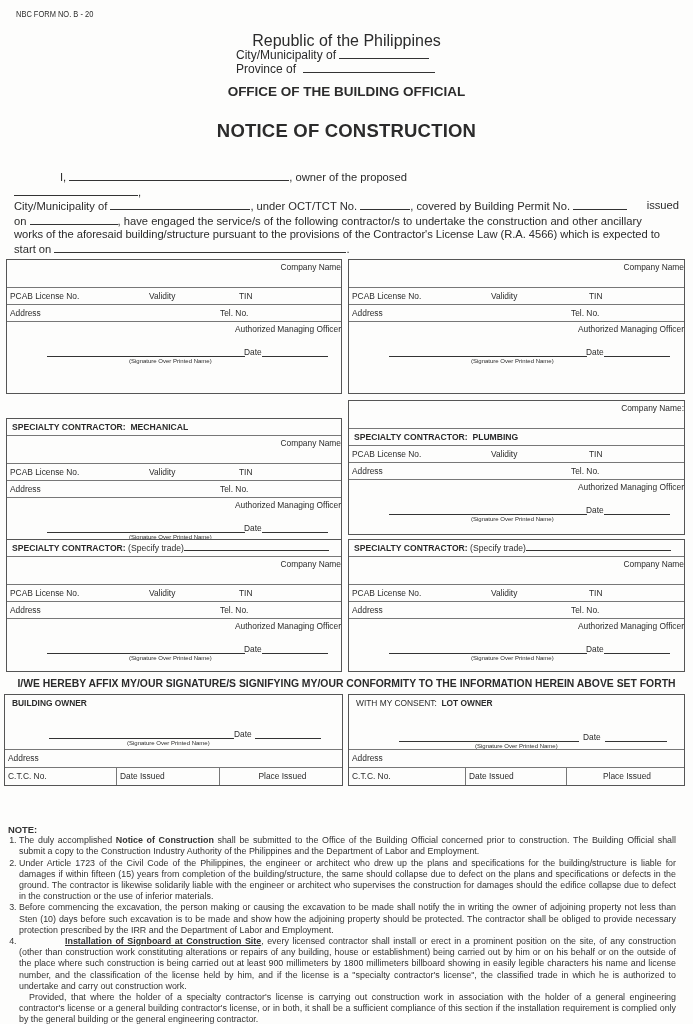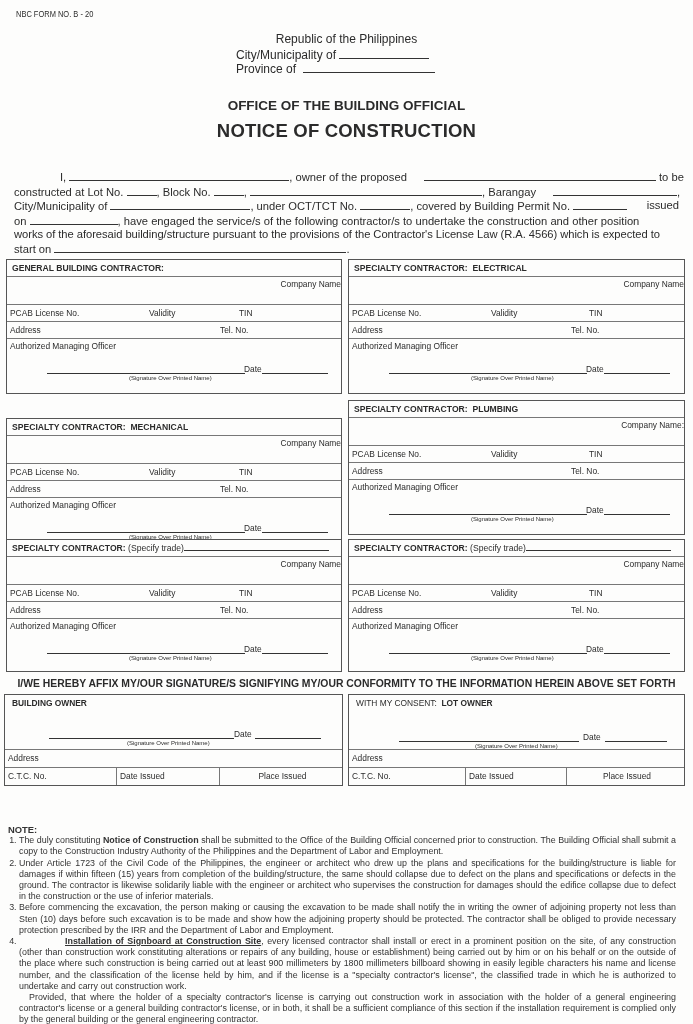--- a/index.html
+++ b/index.html
@@ -2,31 +2,31 @@
 <html><head>
 <meta charset="utf-8">
 <style>
   html, body { margin: 0; padding: 0; background: #fdfdfc; }
   body {
     width: 693px; height: 1024px; position: relative; overflow: hidden;
     font-family: "Liberation Sans", sans-serif; color: #2b2b2b;
   }
   .abs { position: absolute; }
   .form-no { left: 16px; top: 9px; font-size: 8.5px; transform: scaleX(0.88); transform-origin: left; }
-  .hdr { left: 0; width: 693px; text-align: center; font-size: 12px; }
+  .hdr { left: 0; width: 693px; text-align: center; font-size: 16px; }
   .hdr-line { display: inline-block; border-bottom: 1px solid #333; height: 11px; vertical-align: baseline; }
-  .office { top: 98px; left: 0; width: 693px; text-align: center; font-weight: bold; font-size: 13.5px; }
+  .office { top: 84px; left: 0; width: 693px; text-align: center; font-weight: bold; font-size: 13.5px; }
   .title { top: 120px; left: 0; width: 693px; text-align: center; font-weight: bold; font-size: 18.5px; letter-spacing: 0.2px; }
   .para { left: 14px; top: 170px; width: 665px; font-size: 11.2px; line-height: 13.6px; text-align: justify; }
   .para .ln { display: inline-block; border-bottom: 1px solid #333; height: 10px; }
   .para .row { display: flex; justify-content: space-between; white-space: nowrap; gap: 17px; }
 
   .box { position: absolute; border: 1px solid #555; box-sizing: border-box; background: transparent; font-size: 8.4px; }
   .box .cell { border-bottom: 1px solid #777; position: relative; box-sizing: border-box; padding-left: 3px; }
-  .box .cell:last-child { border-bottom: none; }
+  .box .cell:last-child { border-bottom: none; text-align: right; }
   .box .head { font-weight: bold; height: 17px; line-height: 17px; padding-left: 5px; font-size: 8.6px; }
   .box .head .normal { font-weight: normal; }
   .box .head .trade-line { display: inline-block; border-bottom: 1px solid #333; width: 145px; height: 9px; }
   .box .company { height: 28px; padding-top: 2px; text-align: right; }
   .box .pcab { height: 17px; line-height: 17px; }
   .box .addr { height: 17px; line-height: 17px; }
   .box .officer { height: 48px; padding-top: 2px; }
   .lbl { position: absolute; }
   .sig-line { position: absolute; border-bottom: 1px solid #333; height: 0; }
   .sig-cap { position: absolute; font-size: 6px; }
@@ -63,60 +63,56 @@
 <div class="abs" style="top:61px; left:236px; font-size:12px;">
   <span>Province of</span>
   <span class="hdr-line" style="width:132px; margin-left:4px;"></span>
 </div>
 <div class="abs office">OFFICE OF THE BUILDING OFFICIAL</div>
 <div class="abs title">NOTICE OF CONSTRUCTION</div>
 
 <div class="abs para">
   <div class="row">
     <span style="padding-left:46px;"><span>I,</span> <span class="ln" style="width:220px;"></span><span>, owner of the proposed</span></span>
-    <span><span class="ln" style="width:232px;"></span> <span>to be</span></span>
-  </div>
-  <div class="row">
-    <span><span>constructed at Lot No.</span> <span class="ln" style="width:30px;"></span><span>, Block No.</span> <span class="ln" style="width:30px;"></span><span>,</span> <span class="ln" style="width:232px;"></span><span>, Barangay</span></span>
+  </div>
+  <div class="row">
     <span><span class="ln" style="width:124px;"></span><span>,</span></span>
   </div>
   <div class="row">
     <span><span>City/Municipality of</span> <span class="ln" style="width:140px;"></span><span>, under OCT/TCT No.</span> <span class="ln" style="width:50px;"></span><span>, covered by Building Permit No.</span> <span class="ln" style="width:54px;"></span></span>
     <span>issued</span>
   </div>
   <div class="row">
-    <span><span>on</span> <span class="ln" style="width:88px;"></span><span>, have engaged the service/s of the following contractor/s to undertake the construction and other position</span></span>
+    <span><span>on</span> <span class="ln" style="width:88px;"></span><span>, have engaged the service/s of the following contractor/s to undertake the construction and other ancillary</span></span>
   </div>
   <div style="white-space:nowrap; letter-spacing:-0.05px;">works of the aforesaid building/structure pursuant to the provisions of the Contractor's License Law (R.A. 4566) which is expected to</div>
   <div><span>start on</span> <span class="ln" style="width:292px;"></span><span>.</span></div>
 </div>
 
 <div id="contractors">
     <div class="box" style="left: 6px; top: 259px; width: 336px; height: 135px;">
-      <div class="cell head"><span>GENERAL BUILDING CONTRACTOR:</span>&nbsp; <span></span></div>
       <div class="cell company"><span>Company Name</span></div>
       <div class="cell pcab">
         <span>PCAB License No.</span>
         <span class="lbl" style="left:142px;">Validity</span>
         <span class="lbl" style="left:232px;">TIN</span>
       </div>
       <div class="cell addr">
         <span>Address</span>
         <span class="lbl" style="left:213px;">Tel. No.</span>
       </div>
       <div class="cell officer">
         <span>Authorized Managing Officer</span>
         <div class="sig-line" style="left:40px; width:198px; top:34px;"></div>
         <div class="date-lbl" style="left:237px; top:25px;">Date</div>
         <div class="date-line" style="left:255px; width:66px; top:34px;"></div>
         <div class="sig-cap" style="left:122px; top:36px;">(Signature Over Printed Name)</div>
       </div>
     </div>
     <div class="box" style="left: 348px; top: 259px; width: 337px; height: 135px;">
-      <div class="cell head"><span>SPECIALTY CONTRACTOR:</span>&nbsp; <span>ELECTRICAL</span></div>
       <div class="cell company"><span>Company Name</span></div>
       <div class="cell pcab">
         <span>PCAB License No.</span>
         <span class="lbl" style="left:142px;">Validity</span>
         <span class="lbl" style="left:240px;">TIN</span>
       </div>
       <div class="cell addr">
         <span>Address</span>
         <span class="lbl" style="left:222px;">Tel. No.</span>
       </div>
@@ -142,22 +138,22 @@
       </div>
       <div class="cell officer">
         <span>Authorized Managing Officer</span>
         <div class="sig-line" style="left:40px; width:198px; top:34px;"></div>
         <div class="date-lbl" style="left:237px; top:25px;">Date</div>
         <div class="date-line" style="left:255px; width:66px; top:34px;"></div>
         <div class="sig-cap" style="left:122px; top:36px;">(Signature Over Printed Name)</div>
       </div>
     </div>
     <div class="box" style="left: 348px; top: 400px; width: 337px; height: 135px;">
+      <div class="cell company"><span>Company Name:</span></div>
       <div class="cell head"><span>SPECIALTY CONTRACTOR:</span>&nbsp; <span>PLUMBING</span></div>
-      <div class="cell company"><span>Company Name:</span></div>
       <div class="cell pcab">
         <span>PCAB License No.</span>
         <span class="lbl" style="left:142px;">Validity</span>
         <span class="lbl" style="left:240px;">TIN</span>
       </div>
       <div class="cell addr">
         <span>Address</span>
         <span class="lbl" style="left:222px;">Tel. No.</span>
       </div>
       <div class="cell officer">
@@ -240,19 +236,19 @@
   <div class="ctc">
     <div style="width:117px;">C.T.C. No.</div>
     <div style="width:101px;">Date Issued</div>
     <div style="flex:1;">Place Issued</div>
   </div>
 </div>
 
 <div class="abs notes">
   <div class="nt">NOTE:</div>
   <ol>
-    <li><span>The duly constituting </span><span class="b">Notice of Construction</span><span> shall be submitted to the Office of the Building Official concerned prior to construction.  The Building Official shall submit a copy to the Construction Industry Authority of the Philippines and the Department of Labor and Employment.</span></li>
+    <li><span>The duly accomplished </span><span class="b">Notice of Construction</span><span> shall be submitted to the Office of the Building Official concerned prior to construction.  The Building Official shall submit a copy to the Construction Industry Authority of the Philippines and the Department of Labor and Employment.</span></li>
     <li>Under Article 1723 of the Civil Code of the Philippines, the engineer or architect who drew up the plans and specifications for the building/structure is liable for damages if within fifteen (15) years from completion of the building/structure, the same should collapse due to defect on the plans and specifications or defects in the ground. The contractor is likewise solidarily liable with the engineer or architect who supervises the construction for damages should the edifice collapse due to defect in the construction or the use of inferior materials.</li>
     <li>Before commencing the excavation, the person making or causing the excavation to be made shall notify the in writing the owner of adjoining property not less than Sten (10) days before such excavation is to be made and show how the adjoining property should be protected.  The contractor shall be obliged to provide necessary protection prescribed by the IRR and the Department of Labor and Employment.</li>
     <li><span class="u">Installation of Signboard at Construction Site</span><span>, every licensed contractor shall install or erect in a prominent position on the site, of any construction (other than construction work constituting alterations or repairs of any building, house or establishment) being carried out by him or on his behalf or on the outside of the place where such construction is being carried out at least 900 millimeters by 1800 millimeters billboard showing in easily legible characters his name and license number, and the classification of the license held by him, and if the license is a "specialty contractor's license", the classified trade in which he is authorized to undertake and carry out construction work.</span>
       <span class="prov">Provided, that where the holder of a specialty contractor's license is carrying out construction work in association with the holder of a general engineering contractor's license or a general building contractor's license, or in both, it shall be a sufficient compliance of this section if the installation requirement is complied only by the general building or the general engineering contractor.</span></li>
   </ol>
 </div>
 
 </body></html>

